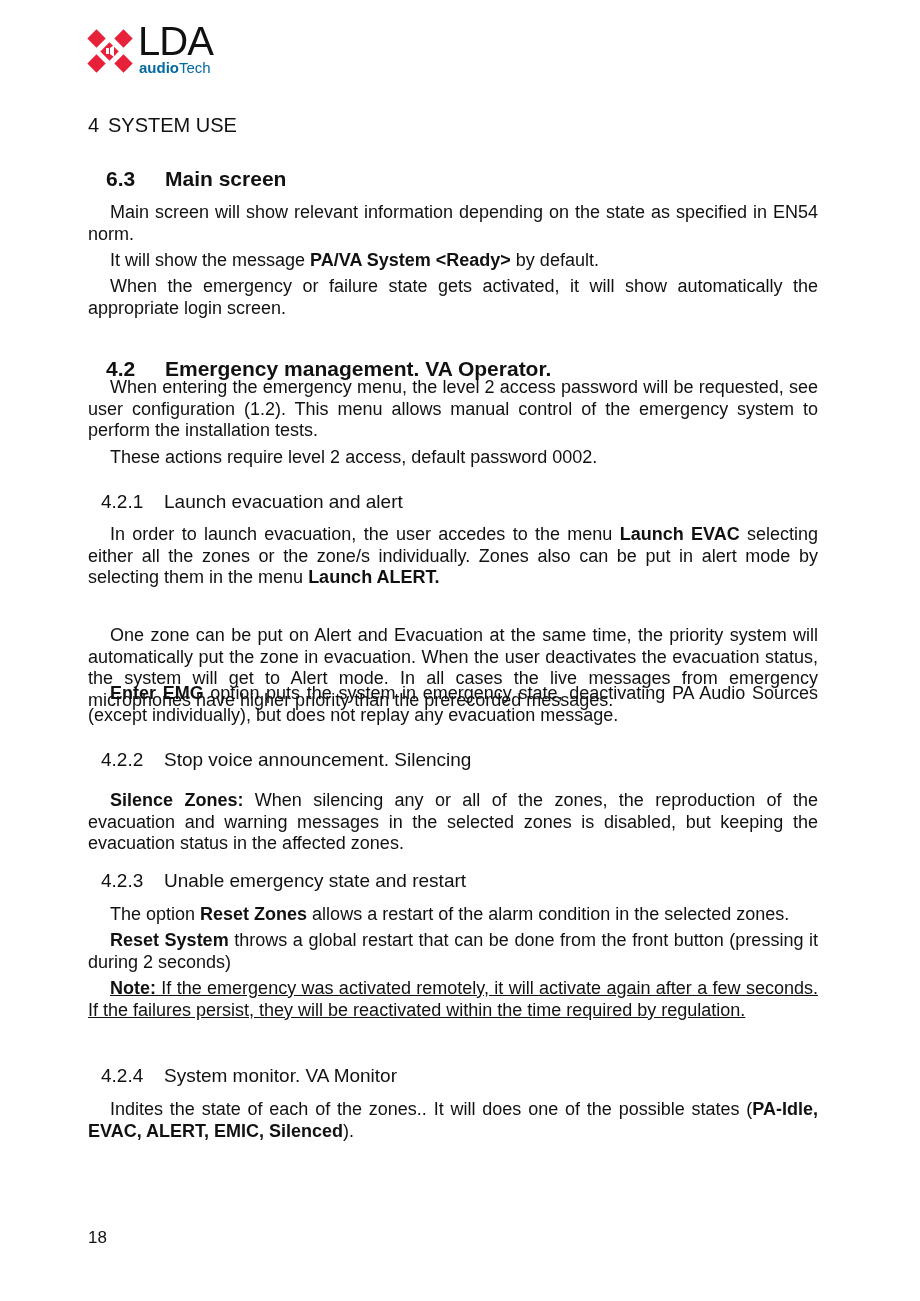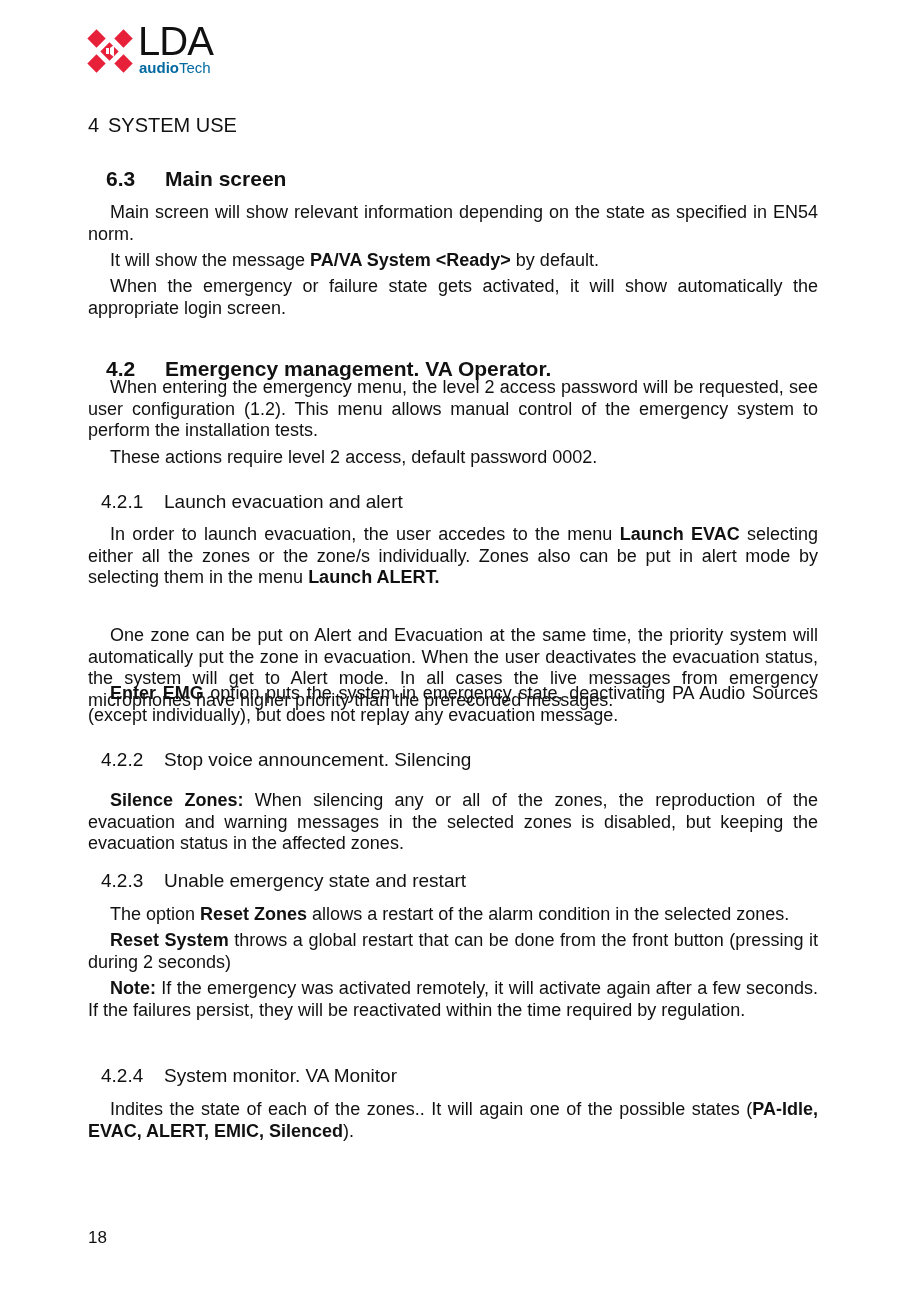--- a/index.html
+++ b/index.html
@@ -81,21 +81,21 @@
   <div class="h3" style="top:749px;">
     <span class="num">4.2.2</span><span>Stop voice announcement. Silencing</span>
   </div>
   <p style="top:783px;margin-top:7px;" class="last-left"><b>Silence Zones:</b><span> When silencing any or all of the zones, the reproduction of the evacuation and warning messages in the selected zones is disabled, but keeping the evacuation status in the affected zones.</span></p>
 
   <div class="h3" style="top:870px;">
     <span class="num">4.2.3</span><span>Unable emergency state and restart</span>
   </div>
   <p style="top:904px;" class="last-left"><span>The option </span><b>Reset Zones</b><span> allows a restart of the alarm condition in the selected zones.</span></p>
   <p style="top:930px;" class="last-left"><b>Reset System</b><span> throws a global restart that can be done from the front button (pressing it during 2 seconds)</span></p>
-  <p style="top:978px;" class="last-left"><b>Note:</b><span> If the emergency was activated remotely, it will activate again after a few seconds. If the failures persist, they will be reactivated within the time required by regulation.</span></p>
+  <p style="top:978px;text-decoration:underline;" class="last-left"><b>Note:</b><span> If the emergency was activated remotely, it will activate again after a few seconds. If the failures persist, they will be reactivated within the time required by regulation.</span></p>
 
   <div class="h3" style="top:1065px;">
     <span class="num">4.2.4</span><span>System monitor. VA Monitor</span>
   </div>
-  <p style="top:1099px;" class="last-left"><span>Indites the state of each of the zones.. It will again one of the possible states (</span><b>PA-Idle, EVAC, ALERT, EMIC, Silenced</b><span>).</span></p>
+  <p style="top:1099px;" class="last-left"><span>Indites the state of each of the zones.. It will does one of the possible states (</span><b>PA-Idle, EVAC, ALERT, EMIC, Silenced</b><span>).</span></p>
 </div>
 
 <div class="page-num">18</div>
 
 </body></html>

